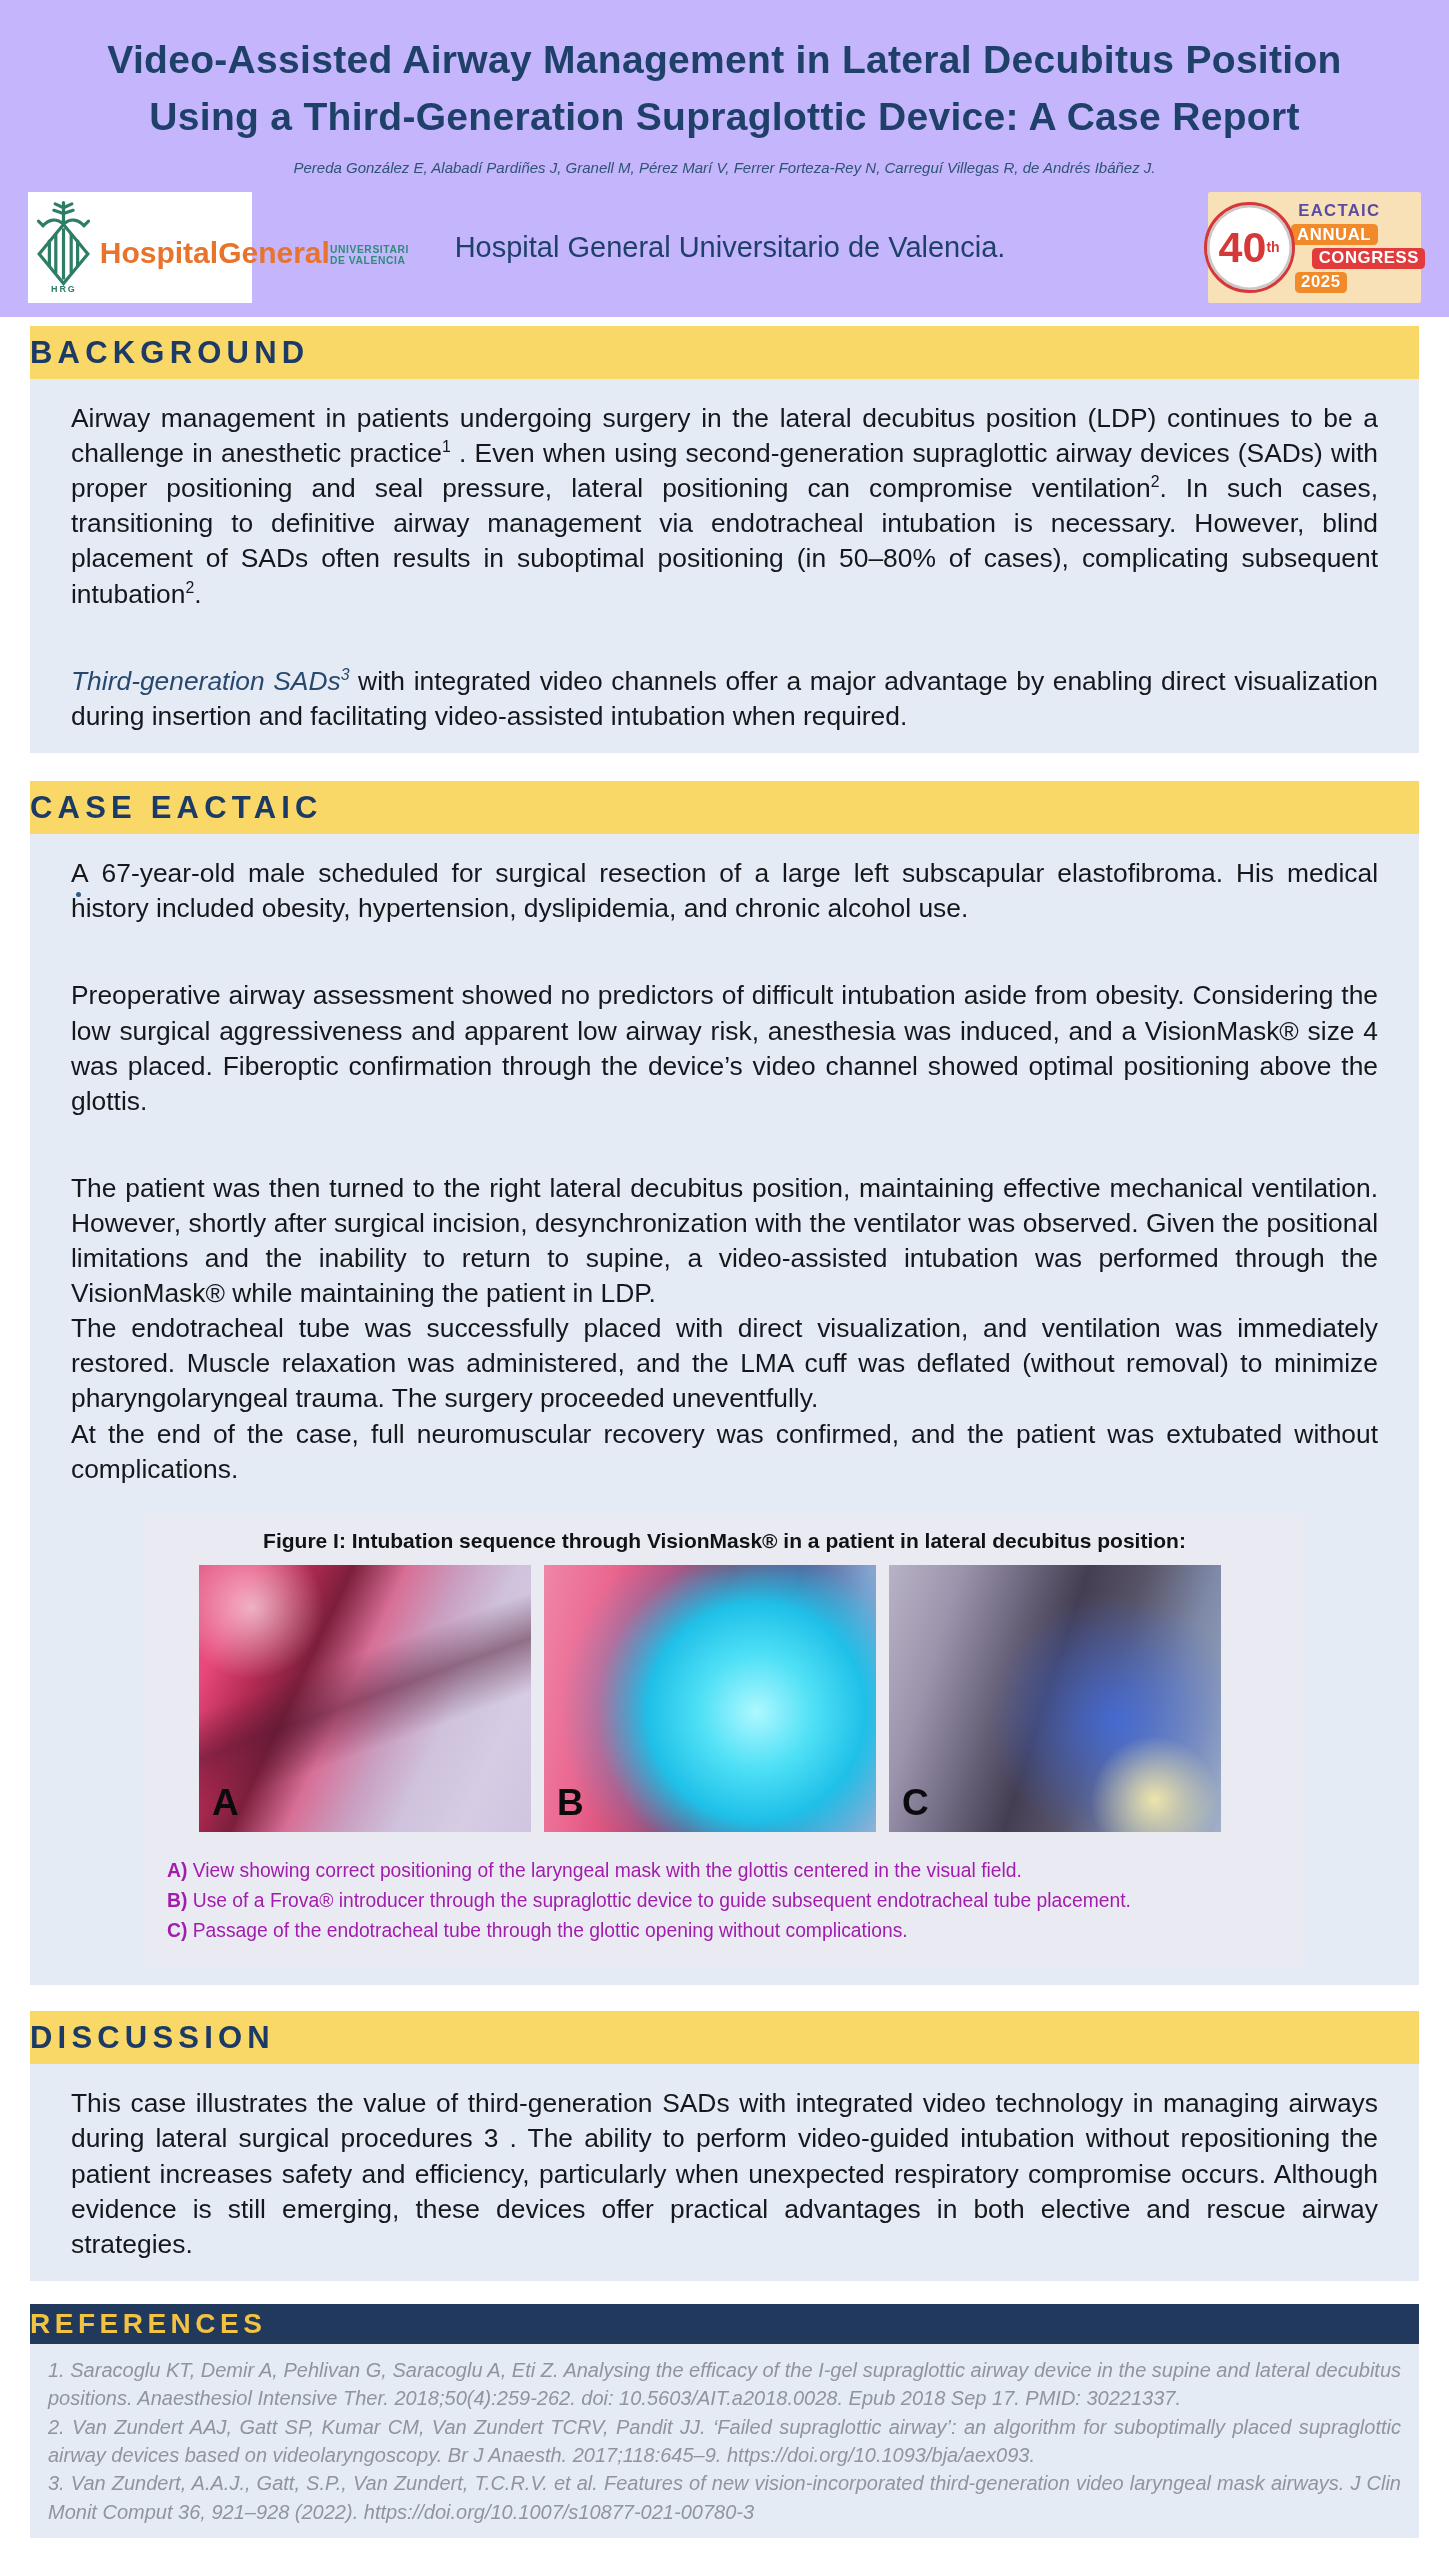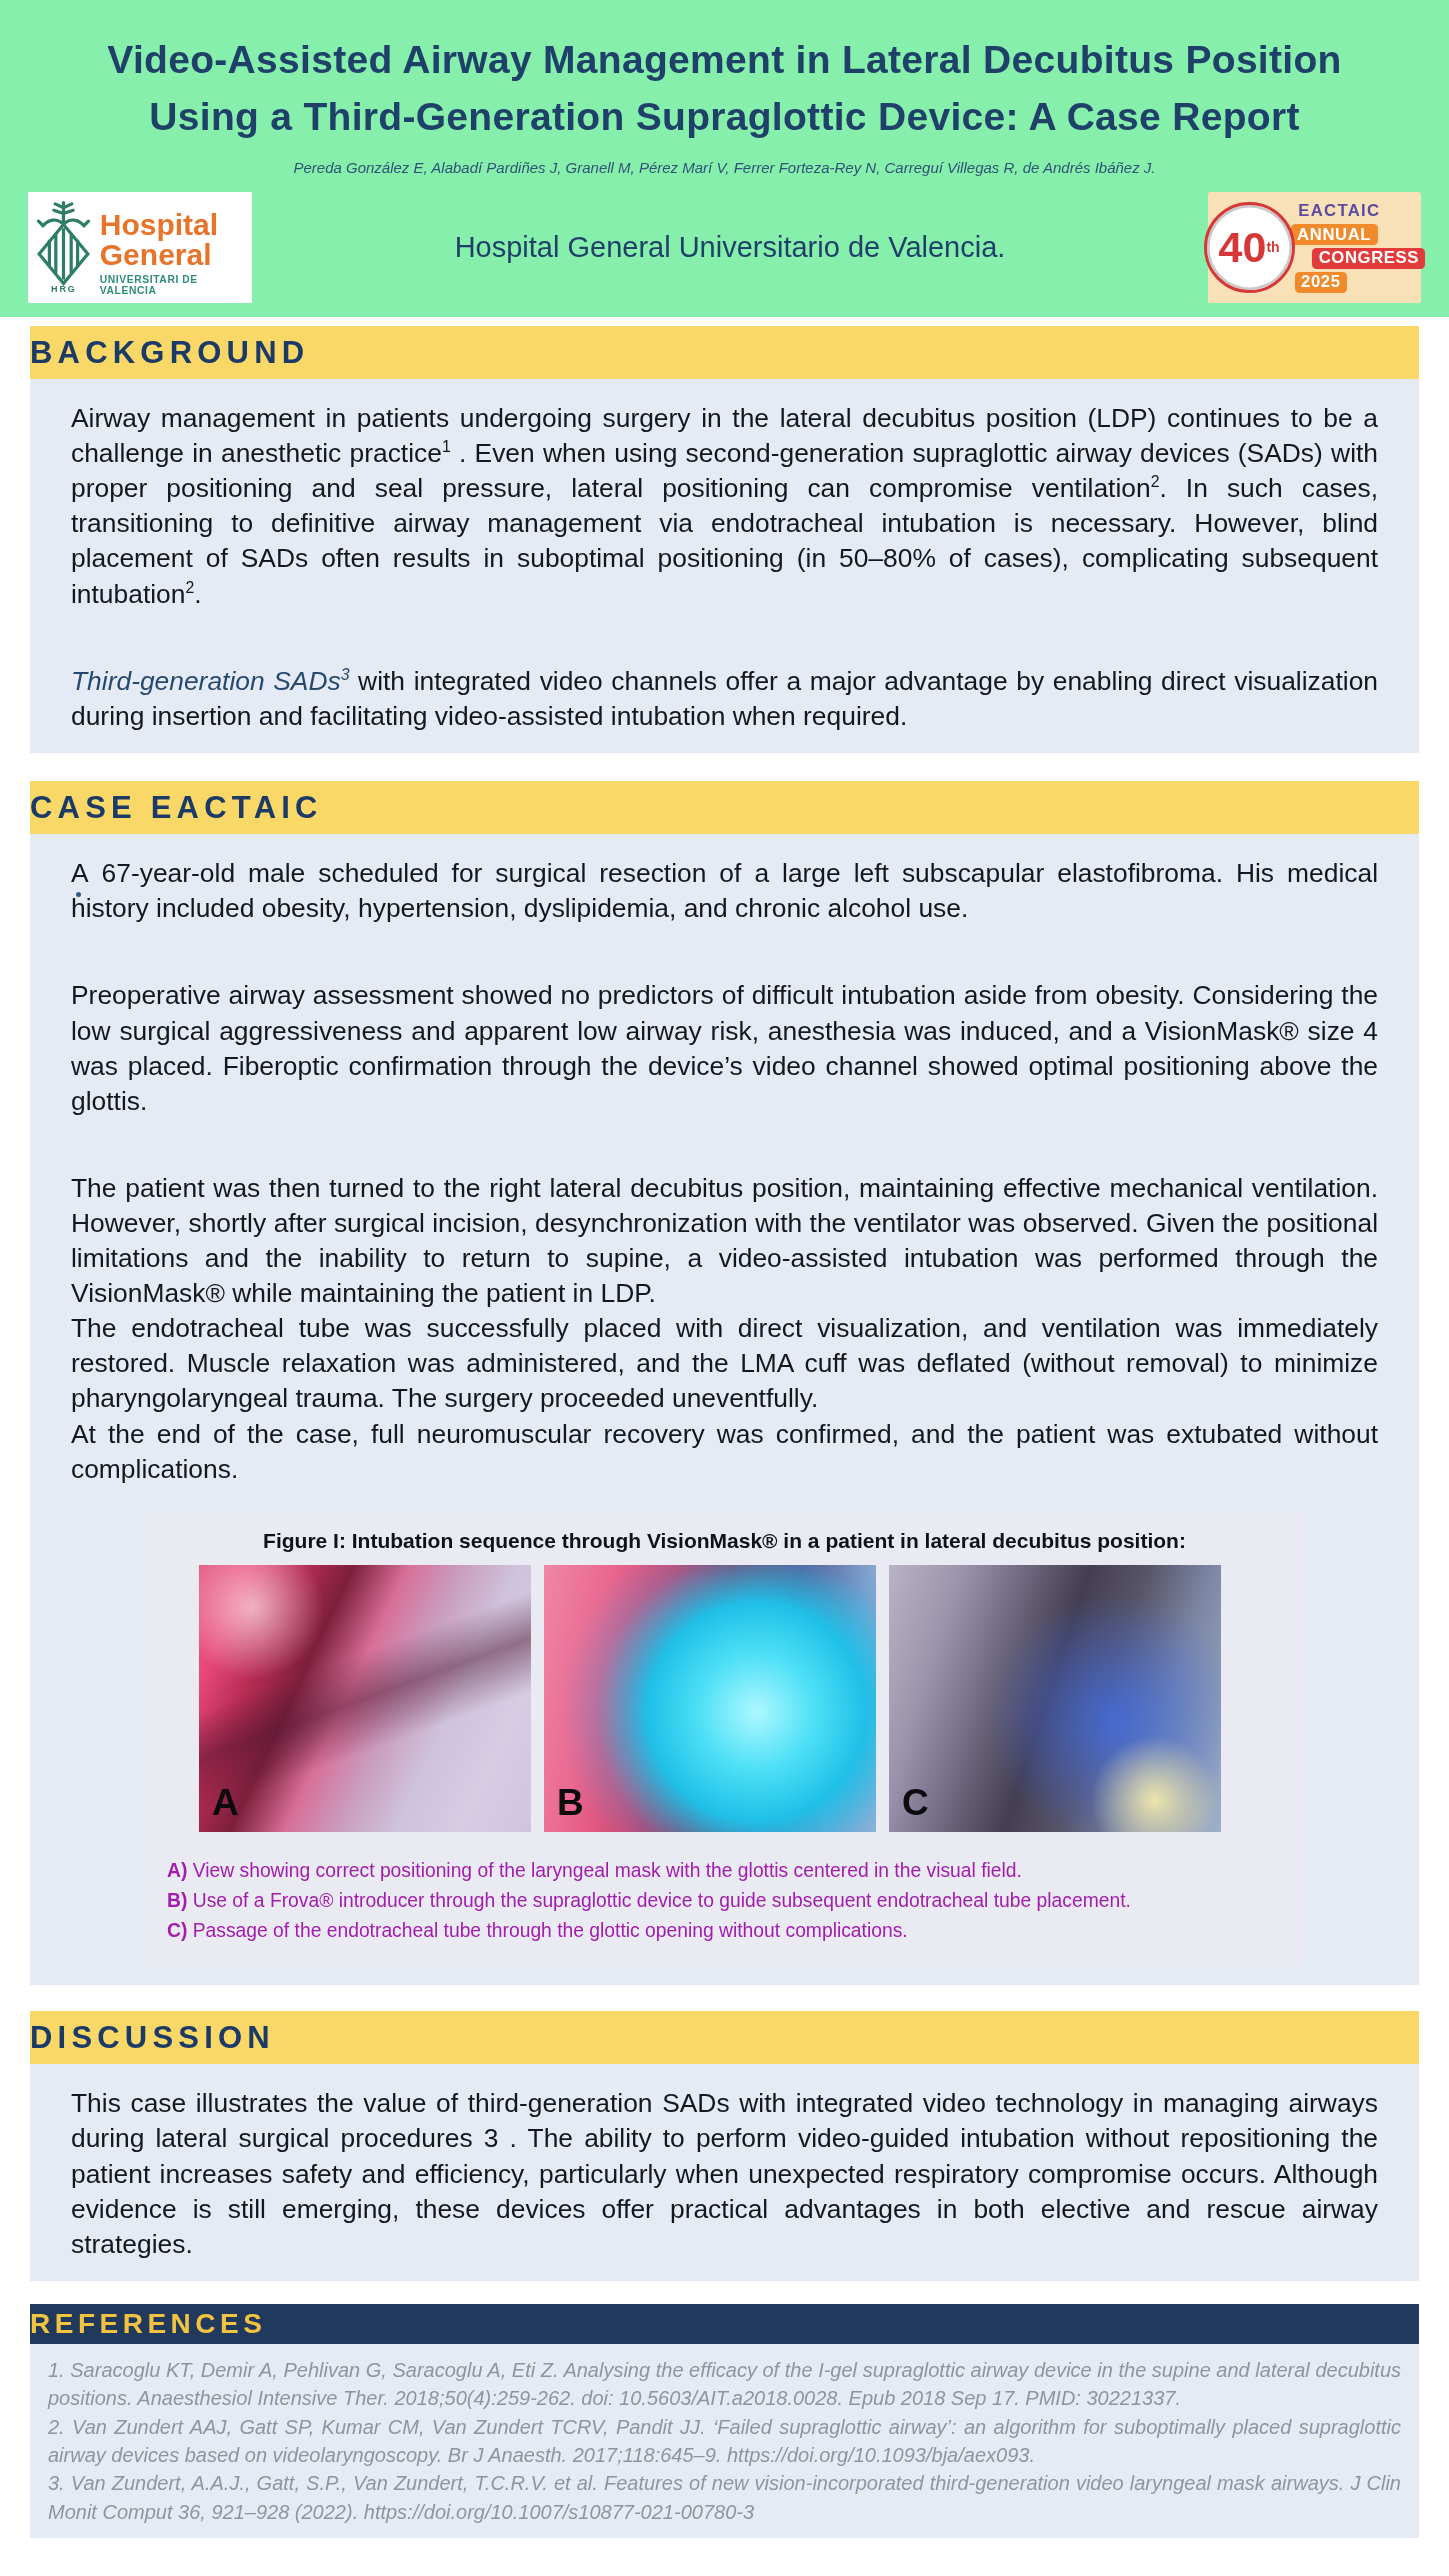--- a/index.html
+++ b/index.html
@@ -2,39 +2,39 @@
 <html style="font-size:10.3px"><head>
 <meta charset="utf-8">
 <style>
   html,body{margin:0;padding:0;background:#ffffff;}
   *{box-sizing:border-box;}
   .page{
     width:1449px;height:2576px;background:#ffffff;overflow:hidden;
     font-family:"Liberation Sans",sans-serif;color:#15171b;position:relative;
   }
   
-  .title-block{background:#86efac;padding-top:32px;height:317px;}
+  .title-block{background:#c4b5fd;padding-top:32px;height:317px;}
   .title-line{
     text-align:center;font-size:39px;font-weight:600;color:#1f4068;
     line-height:1.45;letter-spacing:0.3px;
   }
   .authors{
     margin-top:14px;text-align:center;font-size:15px;font-style:italic;
     color:#2e5374;
   }
   .logo-row{display:flex;align-items:center;padding:0 28px;margin-top:15.5px;}
   .institution{flex:1;text-align:center;font-size:29px;color:#1f4068;}
   
   .hospital-card{
     flex:none;width:224px;height:111px;background:#ffffff;display:flex;
     align-items:center;padding:5.2px 6.4px;gap:6.4px;
   }
   .emblem-col{flex:none;display:flex;flex-direction:column;align-items:center;}
   .emblem-code{font-size:9px;font-weight:700;color:#2e7d66;letter-spacing:1.9px;margin-top:-2.6px;}
-  .hospital-text{display:flex;flex-direction:column;margin-top:12px;}
+  .hospital-text{display:flex;flex-direction:row;margin-top:12px;}
   .hospital-name{font-size:30px;font-weight:700;color:#e8732a;line-height:0.98;}
   .hospital-sub{font-size:10.3px;font-weight:700;color:#2e8c7a;letter-spacing:0.6px;margin-top:5.2px;}
   
   .congress-card{
     flex:none;width:213px;height:111px;background:#f8e0b7;display:flex;
     align-items:center;justify-content:center;border-radius:2.6px;
   }
   .congress-circle{
     flex:none;width:91px;height:91px;border-radius:50%;background:#ffffff;
     border:3.9px solid #d63838;box-shadow:inset 0 0 0 2.6px #c9c9c9;

